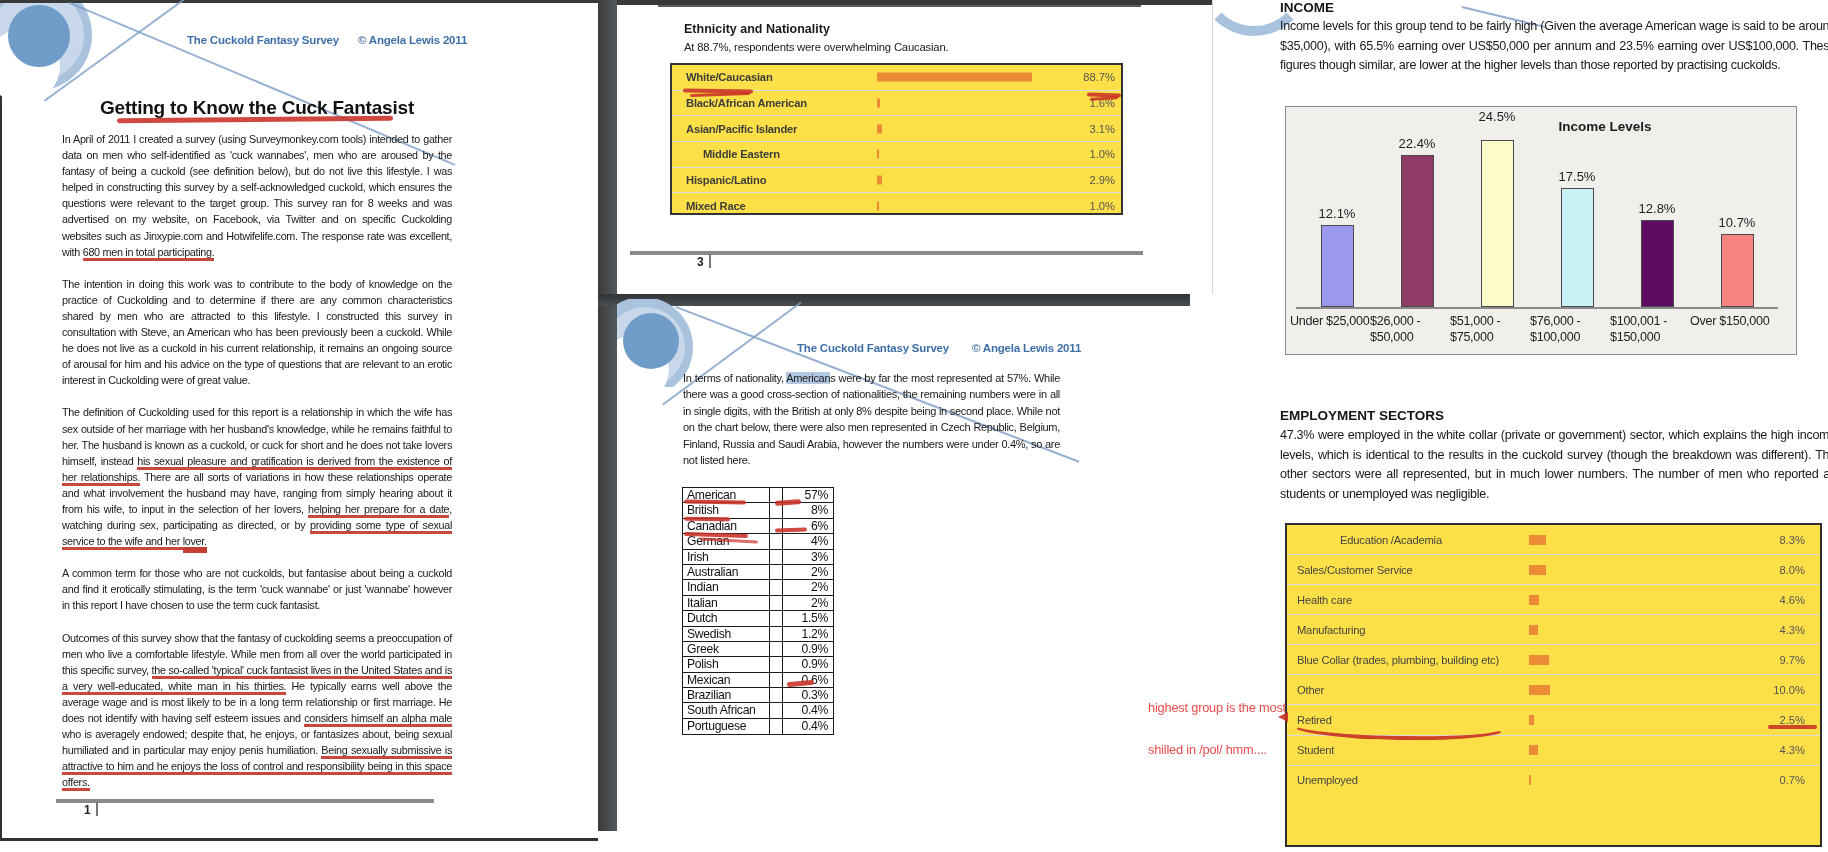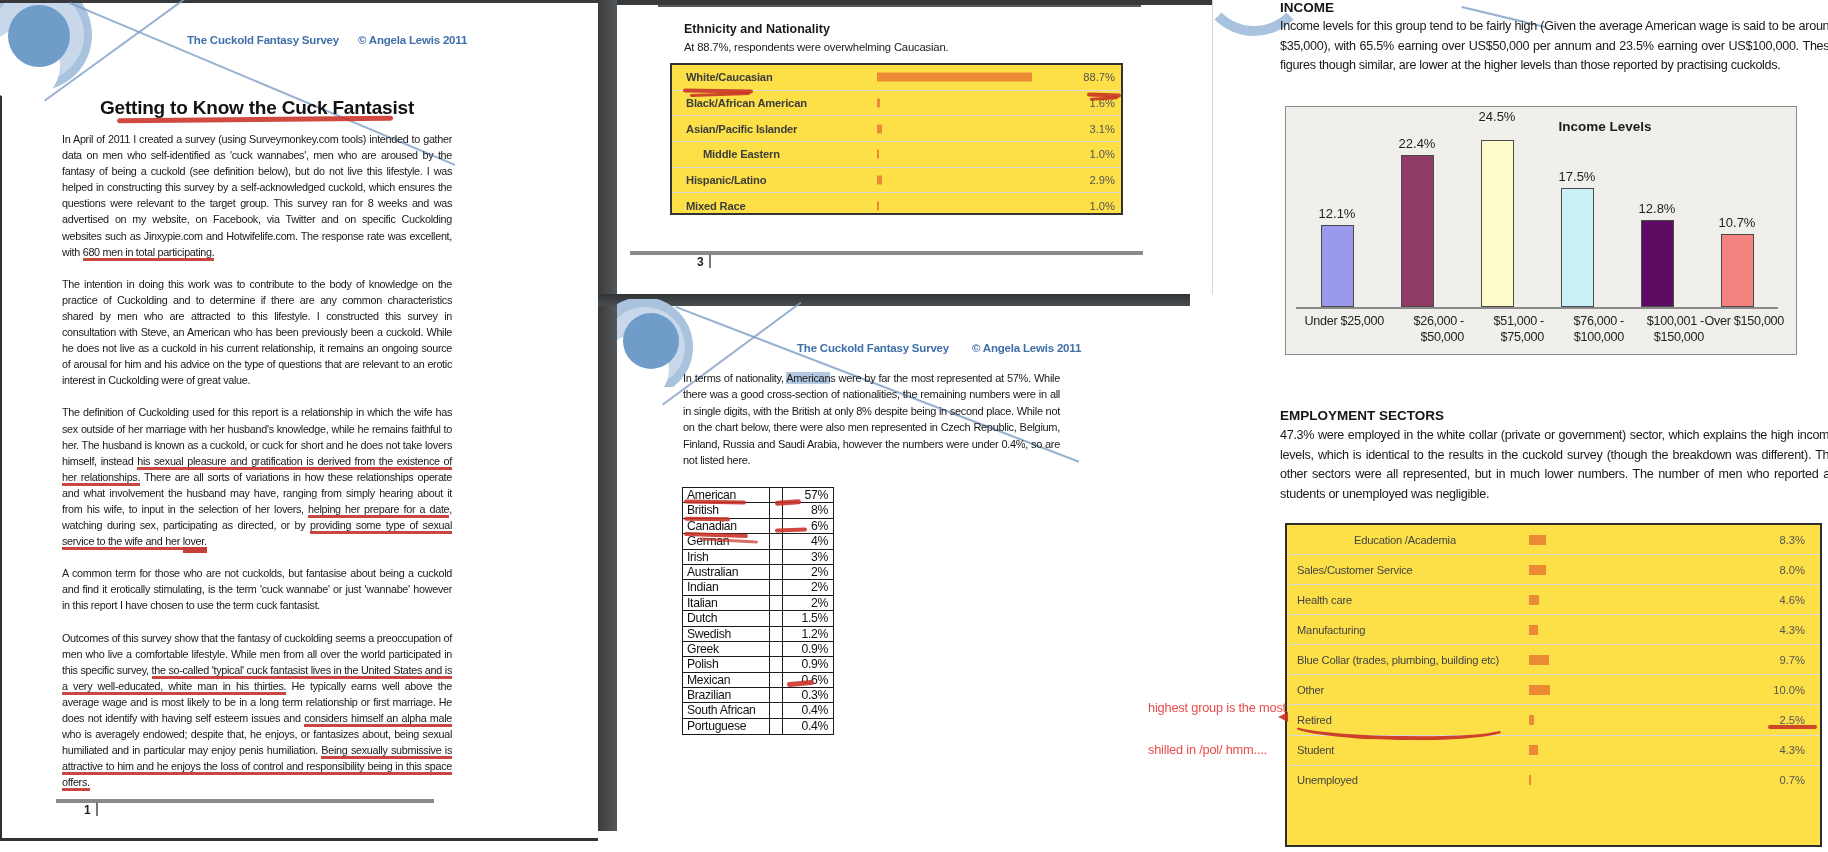--- a/index.html
+++ b/index.html
@@ -51,21 +51,21 @@
   .nc1{padding-left:4px;border-right:1px solid #1a1a1a;}
   .nc2{border-right:1px solid #1a1a1a;}
   .nc3{text-align:right;padding-right:5px;}
   
   #income-chart{position:absolute;left:1285px;top:106px;width:510px;height:247px;background:#f0efec;
                 border:1px solid #8c8c8c;box-sizing:content-box;}
   #ic-title{position:absolute;left:219px;top:12px;width:200px;text-align:center;font-weight:bold;font-size:13.5px;color:#1c1c1c;}
   #ic-axis{position:absolute;left:10px;top:200px;width:482px;height:1.5px;background:#8a8a8a;}
   .ibar{position:absolute;box-sizing:border-box;border:1px solid #4a4a4a;}
   .ilab{position:absolute;width:90px;text-align:center;font-size:13px;color:#222;}
-  .icat{position:absolute;width:94px;text-align:right;font-size:12.6px;line-height:15.5px;
+  .icat{position:absolute;width:94px;text-align:left;font-size:12.6px;line-height:15.5px;
         letter-spacing:-0.3px;color:#222;white-space:pre-line;}
   
   .inc-h{position:absolute;font-weight:bold;font-size:13.5px;color:#151515;}
   .inc-col{position:absolute;width:556px;text-align:justify;font-size:12.6px;line-height:19.6px;
            letter-spacing:-0.3px;color:#191919;}
   
   .rmk{position:absolute;background:rgba(200,48,38,.88);border-radius:3px;}
   .ann{position:absolute;font-size:12.8px;color:#e84c4c;letter-spacing:-0.2px;white-space:nowrap;}
   #bc-curve{position:absolute;left:1290px;top:711px;width:212px;height:22px;border:3px solid transparent;
             border-bottom:4px solid rgba(200,48,38,.9);border-radius:48%;transform:rotate(1deg);}
@@ -294,21 +294,21 @@
       <div class="ibar" style="left: 434.5px; top: 127px; width: 33px; height: 73px; background: rgb(245, 132, 129);"></div>
       <div class="ilab" style="left: 406px; top: 108px;">10.7%</div>
       <div class="icat" style="left: 404px; top: 207px;">Over $150,000</div>
     </div>
 
   <span class="inc-h" style="left:1280px;top:408px;">EMPLOYMENT SECTORS</span>
   <div class="inc-col" style="left:1280px;top:426px;">47.3% were employed in the white collar (private or government) sector, which explains the high income levels, which is identical to the results in the cuckold survey (though the breakdown was different). The other sectors were all represented, but in much lower numbers. The number of men who reported as students or unemployed was negligible.</div>
 
   <div class="svtable" id="emp-table">
       <div class="srow" style="height: 29.0909px;">
-        <span class="slabel" style="left: 28px; padding-left: 39px;">Education /Academia</span>
+        <span class="slabel" style="left: 14px; padding-left: 39px;">Education /Academia</span>
         <span class="sbar" style="left: 242px; height: 10px; width: 17.43px;"></span>
         <span class="sval" style="right: 15px;">8.3%</span>
       </div>
       <div class="srow" style="height: 29.0909px;">
         <span class="slabel" style="left: 10px;">Sales/Customer Service</span>
         <span class="sbar" style="left: 242px; height: 10px; width: 16.8px;"></span>
         <span class="sval" style="right: 15px;">8.0%</span>
       </div>
       <div class="srow" style="height: 29.0909px;">
         <span class="slabel" style="left: 10px;">Health care</span>

